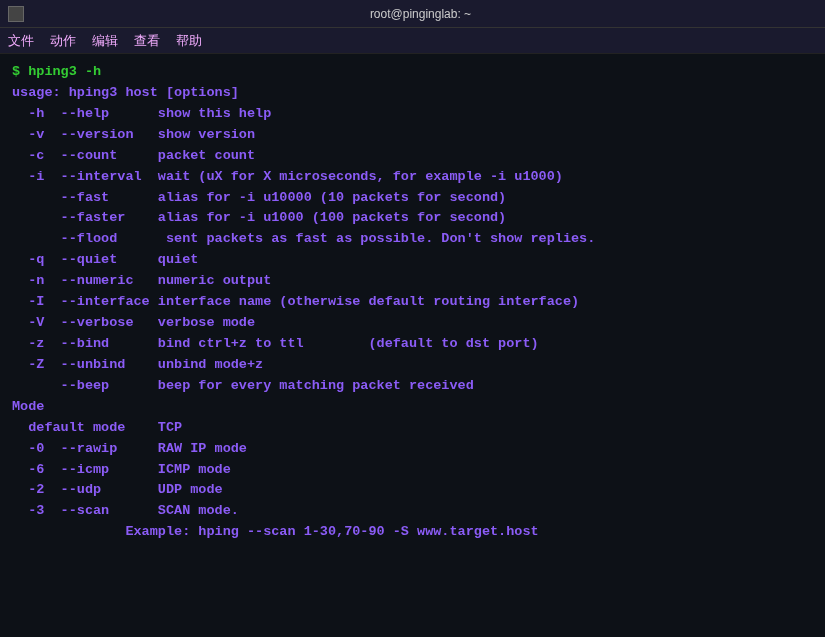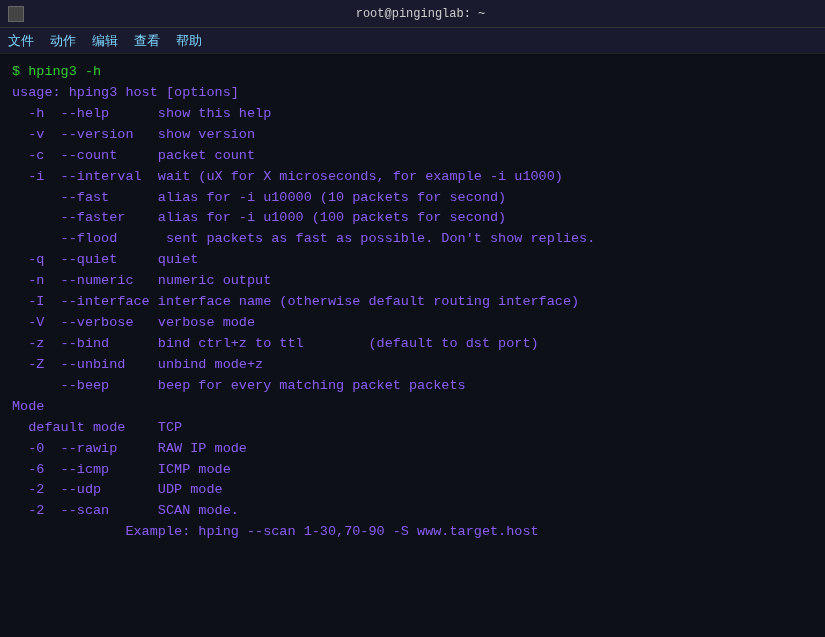--- a/index.html
+++ b/index.html
@@ -37,52 +37,53 @@
     .title-icon {
       width: 16px;
       height: 16px;
       background-color: #444;
       border: 1px solid #666;
     }
 
     .title-bar-center {
       color: #cccccc;
       font-size: 12px;
-      font-family: Liberation Mono, monospace;
+      font-family: Liberation Sans, sans-serif;
     }
 
     .menu-bar {
       background-color: #1a1a2e;
       display: flex;
       align-items: center;
       padding: 2px 8px;
       height: 26px;
       gap: 16px;
       border-bottom: 1px solid #222;
     }
 
     .menu-item {
-      color: #7dd3fc;
+      color: #f0abfc;
       font-size: 13px;
       font-family: sans-serif;
       cursor: pointer;
     }
 
     .terminal-body {
       padding: 8px 12px;
       height: calc(637px - 54px);
       overflow: hidden;
       background-color: #0d1117;
       color: #33cc33;
     }
 
     .line {
       line-height: 1.55;
       white-space: pre;
       font-size: 13.5px;
+      font-weight: bold;
     }
 
     .prompt {
       color: #33cc33;
     }
 
     .green {
       color: #8b5cf6;
     }
   </style>
@@ -115,22 +116,22 @@
       <div class="line green">  -i  --interval  wait (uX for X microseconds, for example -i u1000)</div>
       <div class="line green">      --fast      alias for -i u10000 (10 packets for second)</div>
       <div class="line green">      --faster    alias for -i u1000 (100 packets for second)</div>
       <div class="line green">      --flood      sent packets as fast as possible. Don't show replies.</div>
       <div class="line green">  -q  --quiet     quiet</div>
       <div class="line green">  -n  --numeric   numeric output</div>
       <div class="line green">  -I  --interface interface name (otherwise default routing interface)</div>
       <div class="line green">  -V  --verbose   verbose mode</div>
       <div class="line green">  -z  --bind      bind ctrl+z to ttl        (default to dst port)</div>
       <div class="line green">  -Z  --unbind    unbind mode+z</div>
-      <div class="line green">      --beep      beep for every matching packet packets</div>
+      <div class="line green">      --beep      beep for every matching packet received</div>
       <div class="line green">Mode</div>
       <div class="line green">  default mode    TCP</div>
       <div class="line green">  -0  --rawip     RAW IP mode</div>
       <div class="line green">  -6  --icmp      ICMP mode</div>
       <div class="line green">  -2  --udp       UDP mode</div>
-      <div class="line green">  -2  --scan      SCAN mode.</div>
+      <div class="line green">  -3  --scan      SCAN mode.</div>
       <div class="line green">              Example: hping --scan 1-30,70-90 -S www.target.host</div>
     </div>
 </div>
 
 </body></html>

